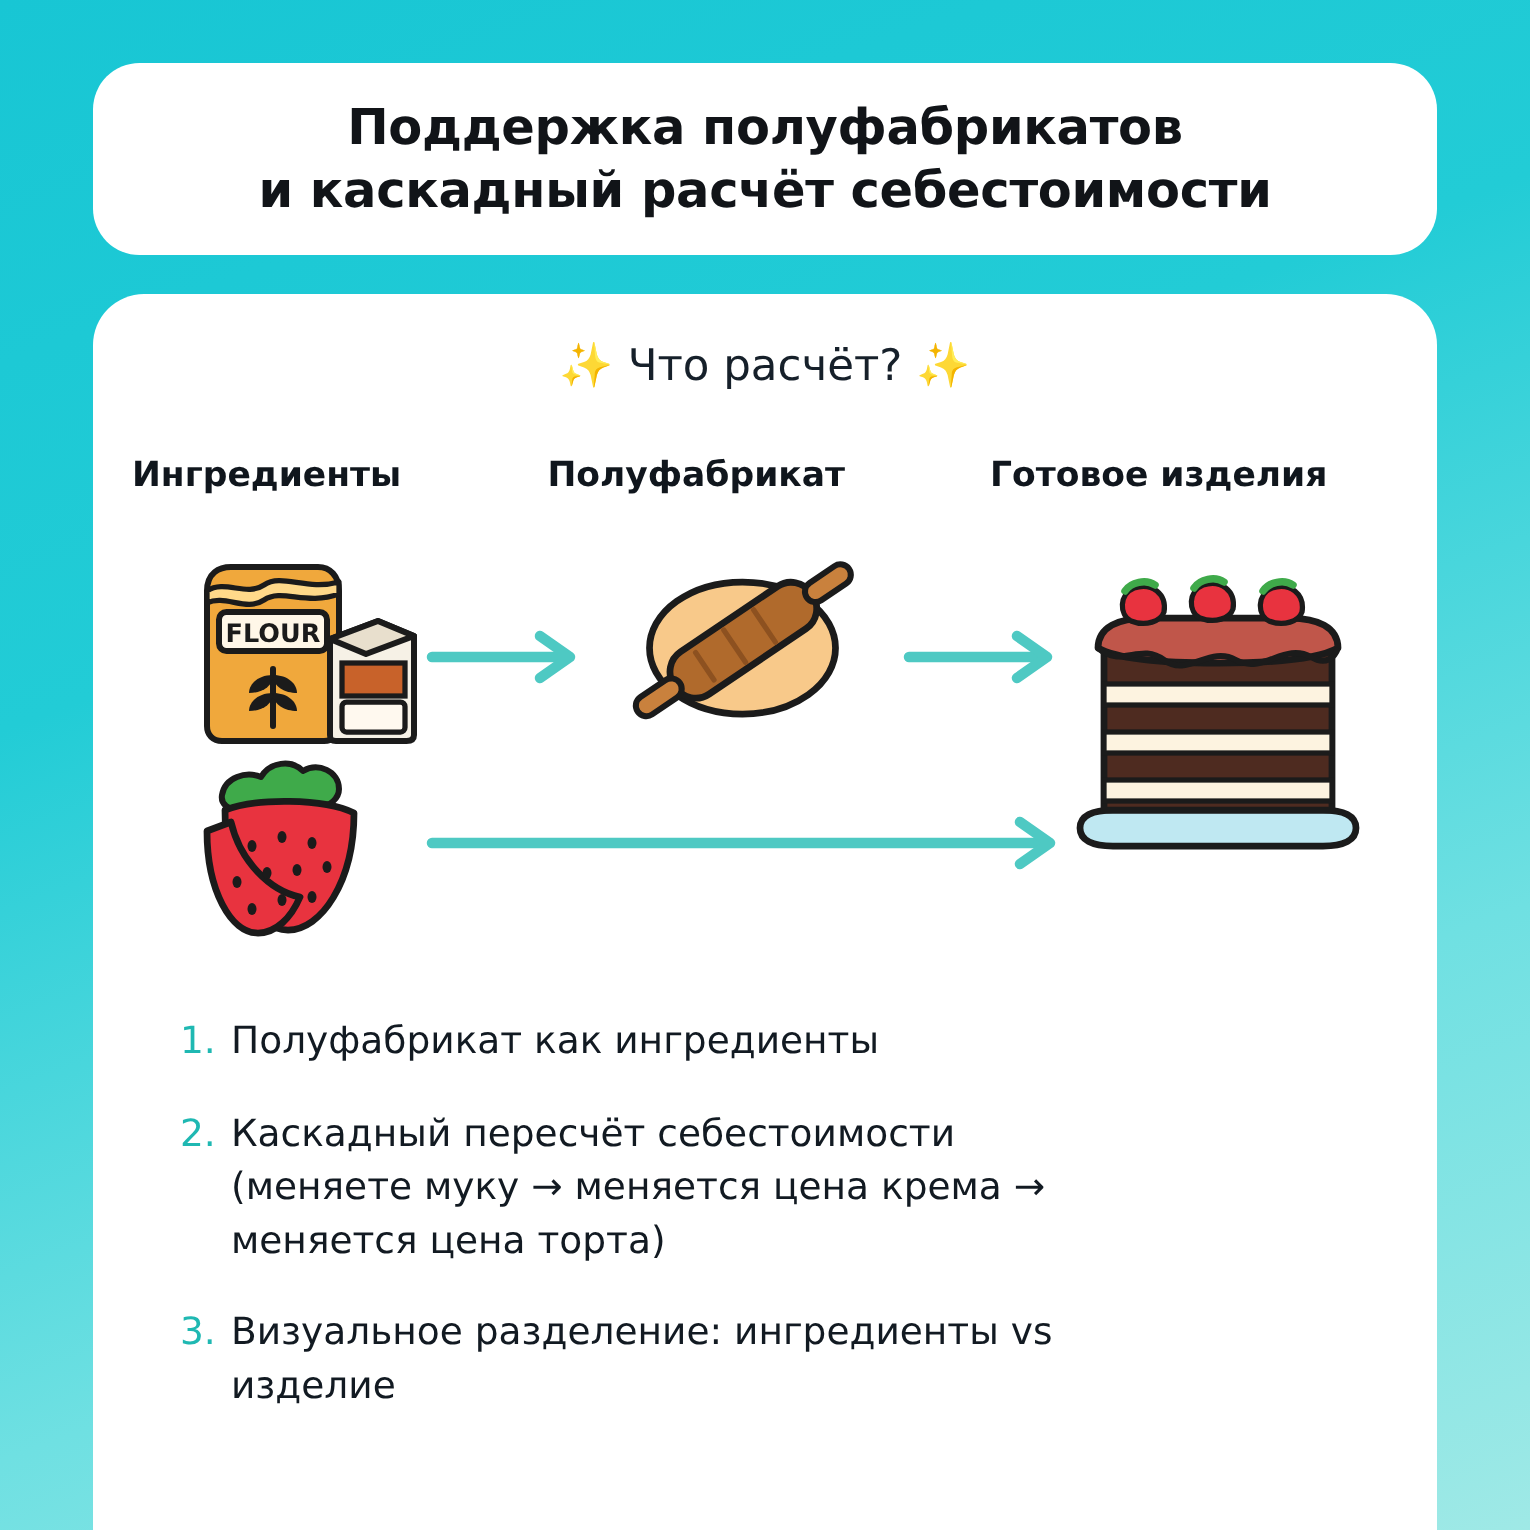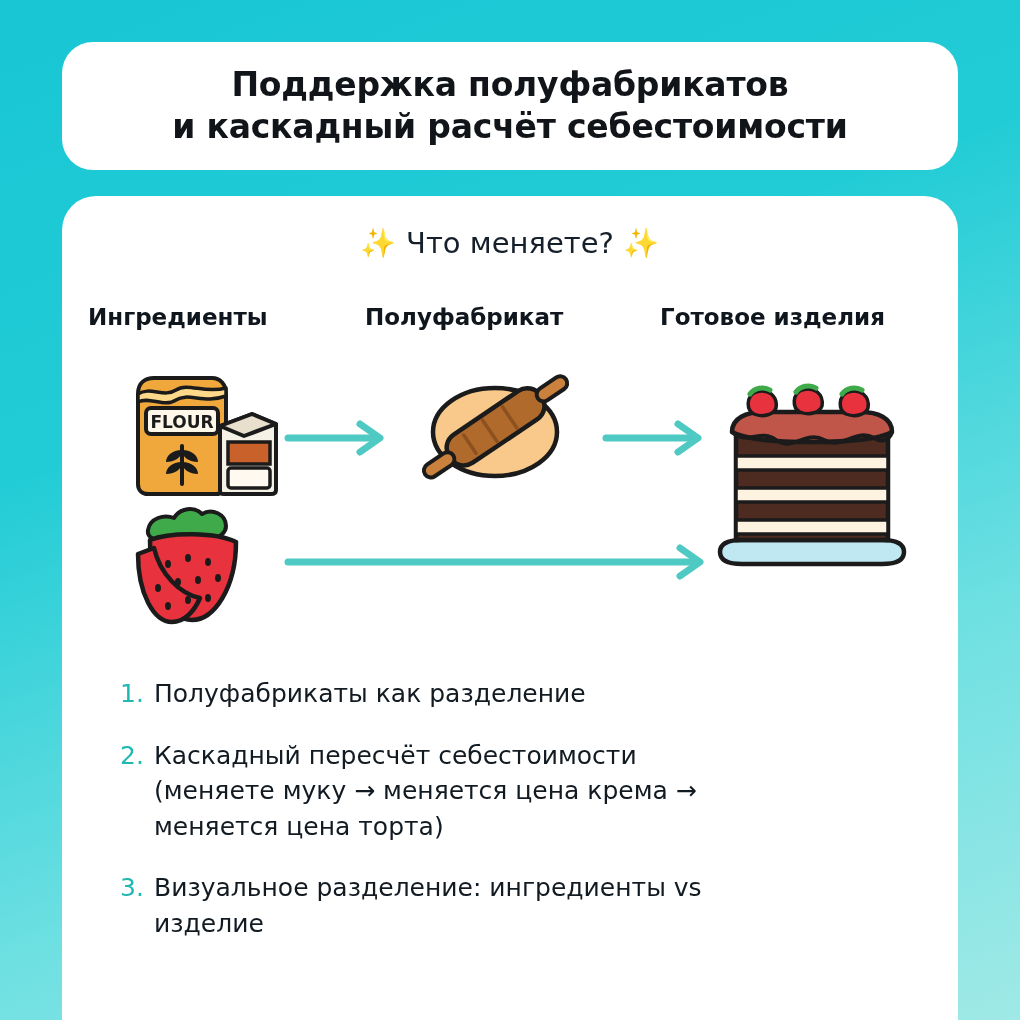--- a/index.html
+++ b/index.html
@@ -130,21 +130,21 @@
 
   <div class="title-card">
     <div class="title-text">Поддержка полуфабрикатов
 и каскадный расчёт себестоимости</div>
   </div>
 
   <div class="main-card">
 
     <div class="subtitle">
       <span class="spark">✨</span>
-      <span>Что меняете?</span>
+      <span>Что расчёт?</span>
       <span class="spark">✨</span>
     </div>
 
     <div class="columns">
       <div class="col-head col-ingredients">Ингредиенты</div>
       <div class="col-head col-semi">Полуфабрикат</div>
       <div class="col-head col-final">Готовое изделия</div>
     </div>
 
     <div class="flow">
@@ -238,21 +238,21 @@
             <path d="M144 44 C136 40 136 26 146 22 C158 18 168 26 166 38 C164 44 154 48 144 44 Z" fill="#e8333f"></path>
             <path d="M140 24 C144 18 154 16 160 20" fill="none" stroke="#3faa4a" stroke-width="5" stroke-linecap="round"></path>
           </g>
         </svg>
       </div>
     </div>
 
     <div class="list">
       <div class="list-item">
         <div class="list-num">1.</div>
-        <div class="list-text">Полуфабрикаты как разделение</div>
+        <div class="list-text">Полуфабрикат как ингредиенты</div>
       </div>
       <div class="list-item">
         <div class="list-num">2.</div>
         <div class="list-text">Каскадный пересчёт себестоимости
 (меняете муку → меняется цена крема →
 меняется цена торта)</div>
       </div>
       <div class="list-item">
         <div class="list-num">3.</div>
         <div class="list-text">Визуальное разделение: ингредиенты vs

